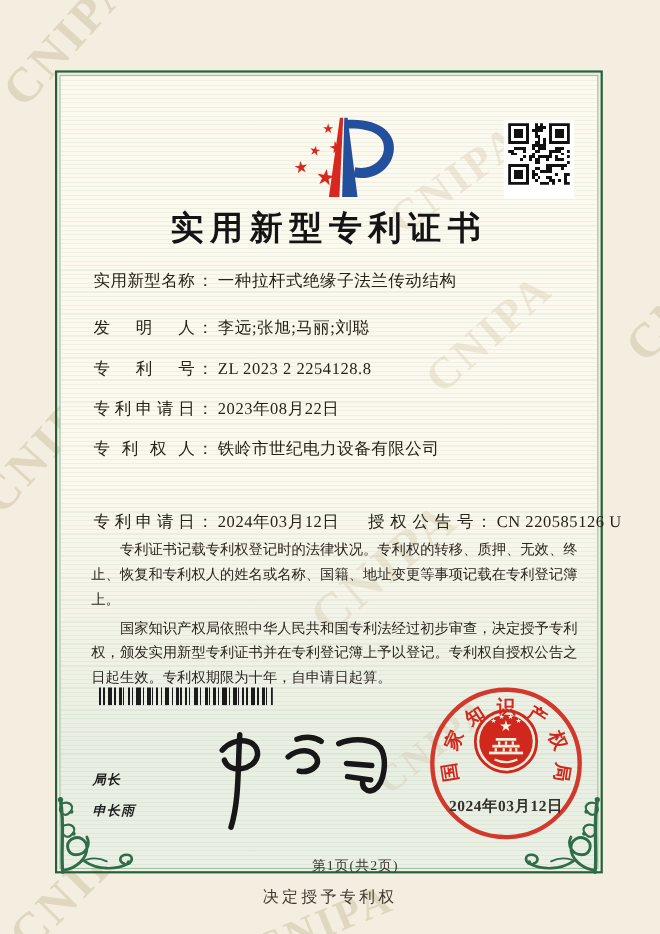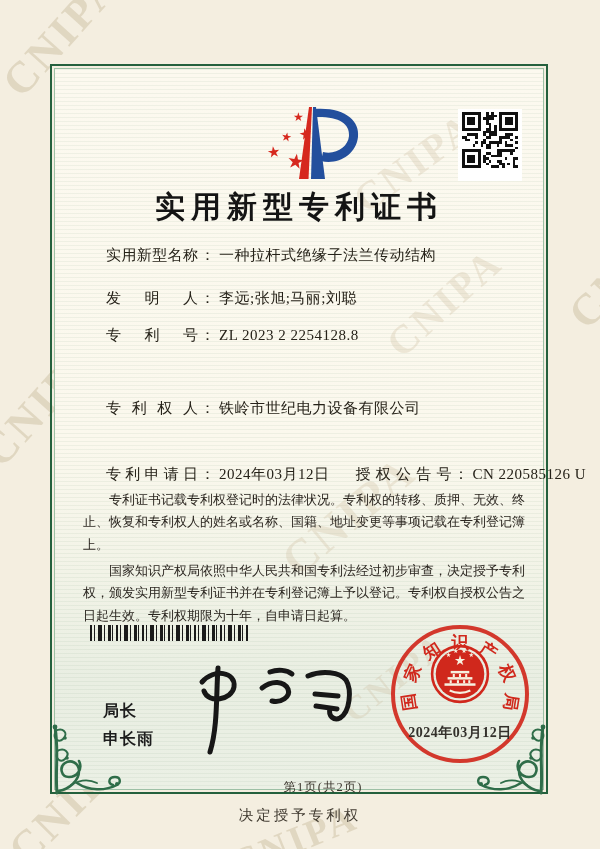--- a/index.html
+++ b/index.html
@@ -42,21 +42,20 @@
   
   .title{
     position:absolute;left:0;top:118px;width:100%;text-align:center;
     font-size:30px;font-weight:bold;letter-spacing:6px;color:#141414;
   }
   
   .frow{position:absolute;left:30px;font-size:15px;color:#262219;white-space:nowrap;}
   .flabel{
     display:inline-block;width:92px;text-align:justify;text-align-last:justify;
     vertical-align:bottom;
-    margin-left:21px;
   }
   .flabel2{
     display:inline-block;width:96px;text-align:justify;text-align-last:justify;
     vertical-align:bottom;
   }
   .fcolon{display:inline-block;margin:0 4px 0 2px;}
   .fvalue{letter-spacing:0.5px;}
   .fpair2{margin-left:26px;}
   
   .bodytext{
@@ -70,22 +69,22 @@
     background:repeating-linear-gradient(90deg,
       #1b1b1b 0 2px,transparent 2px 4px,
       #1b1b1b 4px 5px,transparent 5px 8px,
       #1b1b1b 8px 12px,transparent 12px 14px,
       #1b1b1b 14px 15px,transparent 15px 18px,
       #1b1b1b 18px 21px,transparent 21px 22px,
       #1b1b1b 22px 23px,transparent 23px 26px);
   }
   
   .sig-title,.sig-name{
-    position:absolute;left:48px;font-family:"Liberation Sans","DejaVu Sans",sans-serif;
-    font-weight:bold;font-size:16px;color:#1d1d1d;letter-spacing:1px;
+    position:absolute;left:29px;font-family:"Liberation Sans","DejaVu Sans",sans-serif;
+    font-weight:bold;font-size:12px;color:#1d1d1d;letter-spacing:1px;font-style:italic;
   }
   .sig-title{top:632px;}
   .sig-name{top:660px;}
   .sig-script{position:absolute;left:125px;top:585px;width:190px;height:105px;}
   
   .seal{position:absolute;left:330px;top:550px;width:150px;height:150px;}
   .seal-ring{
     position:absolute;left:6px;top:6px;width:130px;height:130px;border-radius:50%;
     border:4px solid rgba(208,40,28,0.92);
   }
@@ -270,20 +269,23 @@
 
     <div class="frow" style="top:177px;">
       <span class="flabel">实用新型名称</span><span class="fcolon">：</span><span class="fvalue">一种拉杆式绝缘子法兰传动结构</span>
     </div>
     <div class="frow" style="top:220px;">
       <span class="flabel">发明人</span><span class="fcolon">：</span><span class="fvalue">李远;张旭;马丽;刘聪</span>
     </div>
     <div class="frow" style="top:257px;">
       <span class="flabel">专利号</span><span class="fcolon">：</span><span class="fvalue">ZL 2023 2 2254128.8</span>
     </div>
+    <div class="frow" style="top:293px;">
+      <span class="flabel">专利申请日</span><span class="fcolon">：</span><span class="fvalue">2023年08月22日</span>
+    </div>
     <div class="frow" style="top:330px;">
       <span class="flabel">专利权人</span><span class="fcolon">：</span><span class="fvalue">铁岭市世纪电力设备有限公司</span>
     </div>
     <div class="frow" style="top:396px;">
       <span><span class="flabel">专利申请日</span><span class="fcolon">：</span><span class="fvalue">2024年03月12日</span></span><span class="fpair2"><span class="flabel2">授权公告号</span><span class="fcolon">：</span><span class="fvalue">CN 220585126 U</span></span>
     </div>
 
     <div class="bodytext">
       <p>专利证书记载专利权登记时的法律状况。专利权的转移、质押、无效、终止、恢复和专利权人的姓名或名称、国籍、地址变更等事项记载在专利登记簿上。</p>
       <p>国家知识产权局依照中华人民共和国专利法经过初步审查，决定授予专利权，颁发实用新型专利证书并在专利登记簿上予以登记。专利权自授权公告之日起生效。专利权期限为十年，自申请日起算。</p>

